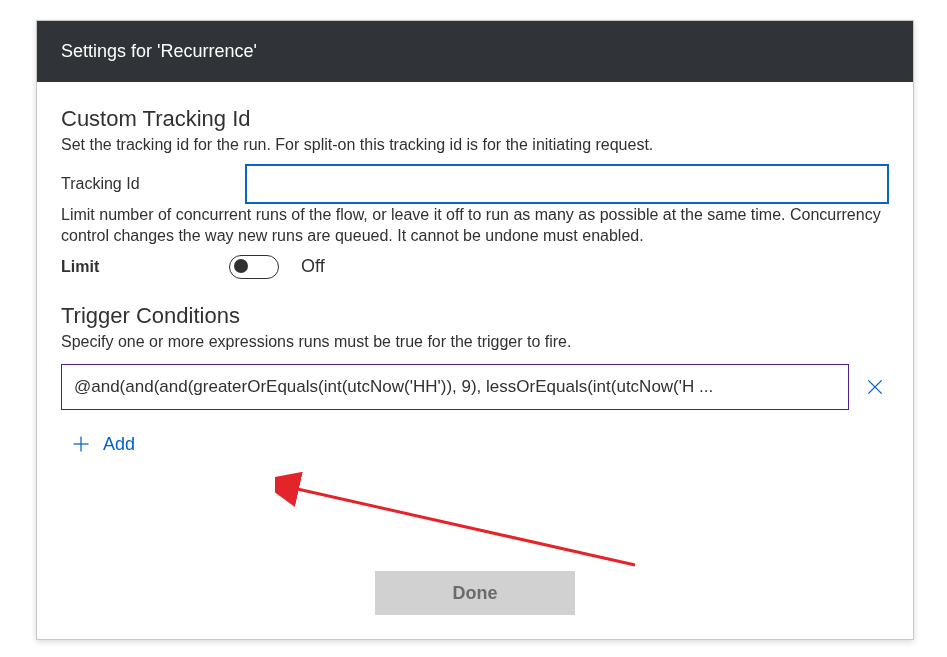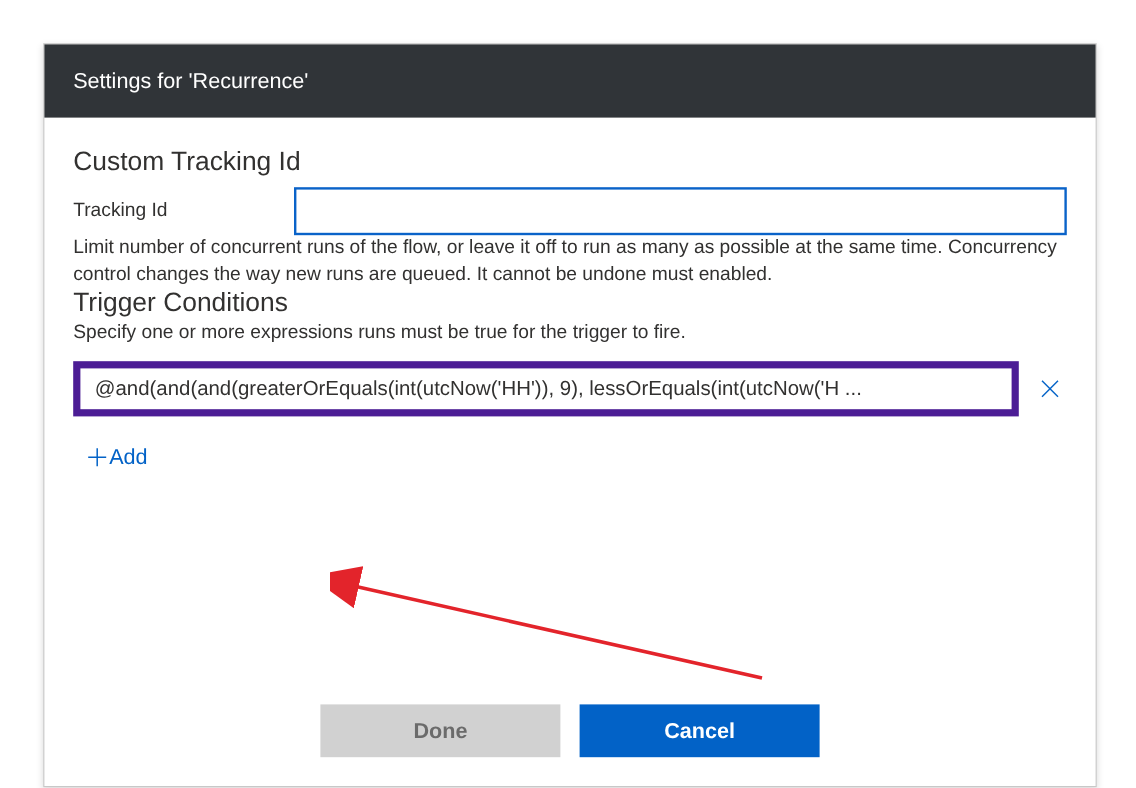--- a/index.html
+++ b/index.html
@@ -10,21 +10,21 @@
     body {
       font-family: "Segoe UI", -apple-system, BlinkMacSystemFont, sans-serif;
       background: #ffffff;
       width: 947px;
       height: 657px;
       position: relative;
     }
     .dialog {
       position: absolute;
       left: 36px;
-      top: 36px;
+      top: 20px;
       width: 878px;
       height: 620px;
       border: 1px solid #c8c8c8;
       box-shadow: 0 2px 6px rgba(0,0,0,0.15);
       display: flex;
       flex-direction: column;
       background: #fff;
     }
     .dialog-header {
       background: #303438;
@@ -99,31 +99,32 @@
       position: absolute;
       top: 3.5px;
       left: 4px;
     }
     .toggle-state {
       font-size: 18px;
       color: #323130;
       margin-left: 10px;
     }
     .conditions-area {
+      margin-top: 24px;
     }
     .condition-row {
       display: flex;
       align-items: center;
       gap: 12px;
       margin-top: 12px;
     }
     .condition-input {
       flex: 1;
       height: 46px;
-      border: 6px solid #4c1d95;
+      border: 1px solid #4c1d95;
       padding: 0 12px;
       font-size: 17px;
       color: #323130;
       font-family: inherit;
       overflow: hidden;
       white-space: nowrap;
       text-overflow: ellipsis;
       display: flex;
       align-items: center;
     }
@@ -136,21 +137,21 @@
       cursor: pointer;
       color: #0262c7;
     }
     .remove-btn svg {
       width: 20px;
       height: 20px;
     }
     .add-btn {
       display: flex;
       align-items: flex-start;
-      gap: 0;
+      gap: 12px;
       margin-top: 20px;
       cursor: pointer;
       padding: 4px 10px;
       color: #0262c7;
       font-size: 18px;
       width: fit-content;
     }
     .add-btn svg {
       width: 20px;
       height: 20px;
@@ -192,28 +193,36 @@
 <div class="dialog">
 
   <div class="dialog-header">
     <span>Settings for 'Recurrence'</span>
   </div>
 
   <div class="dialog-body">
 
     <div class="section">
       <div class="section-title">Custom Tracking Id</div>
+      <div class="section-desc">Set the tracking id for the run. For split-on this tracking id is for the initiating request.</div>
       <div class="field-row">
         <div class="field-label">Tracking Id</div>
         <input type="text" class="tracking-input" value="" style="">
       </div>
     </div>
 
     <div class="section">
       <div class="section-desc">Limit number of concurrent runs of the flow, or leave it off to run as many as possible at the same time. Concurrency control changes the way new runs are queued. It cannot be undone must enabled.</div>
+      <div class="limit-row">
+        <div class="limit-label">Limit</div>
+        <div class="toggle">
+          <div class="toggle-knob"></div>
+        </div>
+        <div class="toggle-state">Off</div>
+      </div>
     </div>
 
     <div class="conditions-area">
       <div class="section-title">Trigger Conditions</div>
       <div class="section-desc">Specify one or more expressions runs must be true for the trigger to fire.</div>
 
       <div class="condition-row">
         <div class="condition-input">
           <span>@and(and(and(greaterOrEquals(int(utcNow('HH')), 9), lessOrEquals(int(utcNow('H ...</span>
         </div>
@@ -231,21 +240,20 @@
           <line x1="3" y1="12" x2="21" y2="12" stroke="#0262c7" stroke-width="1.5"></line>
         </svg>
         <span>Add</span>
       </div>
     </div>
 
   </div>
 
   <div class="dialog-footer">
     <button class="btn btn-done">Done</button>
-    <button class="btn btn-cancel">Cancel</button>
   </div>
 
 </div>
 
 <svg class="annotation-arrow" width="380" height="130">
   <defs>
     <marker id="arrowhead" markerWidth="14" markerHeight="12" refX="2" refY="6" orient="auto">
       <polygon points="0 0, 14 6, 0 12" fill="#e3242b"></polygon>
     </marker>
   </defs>

